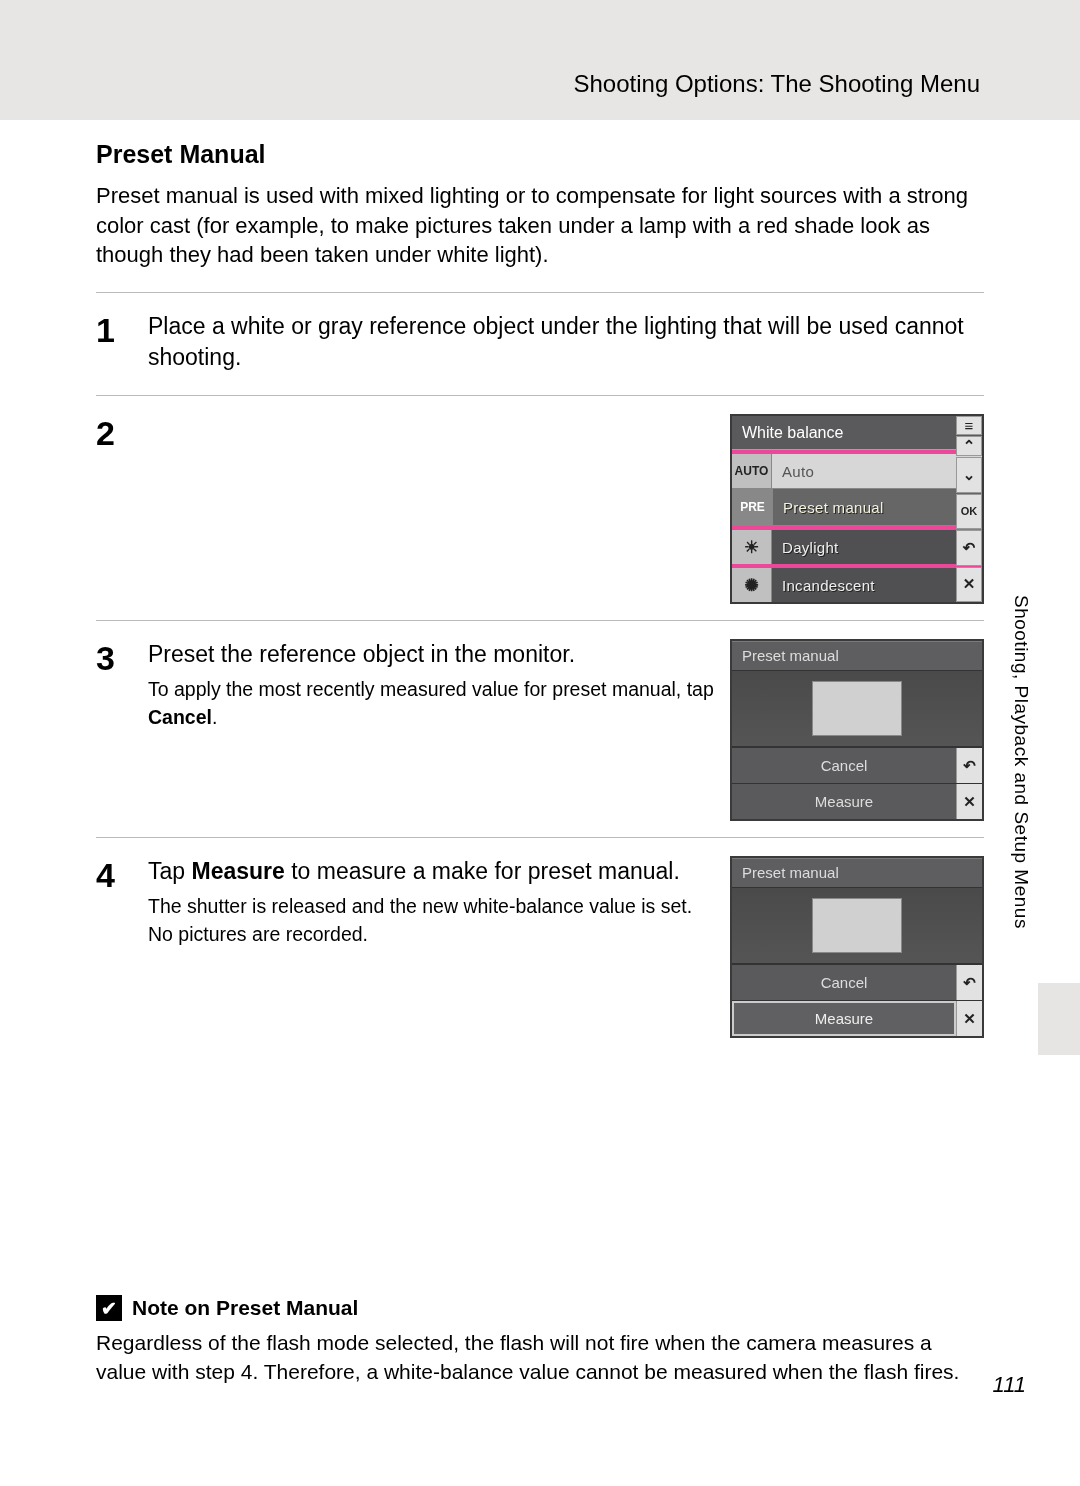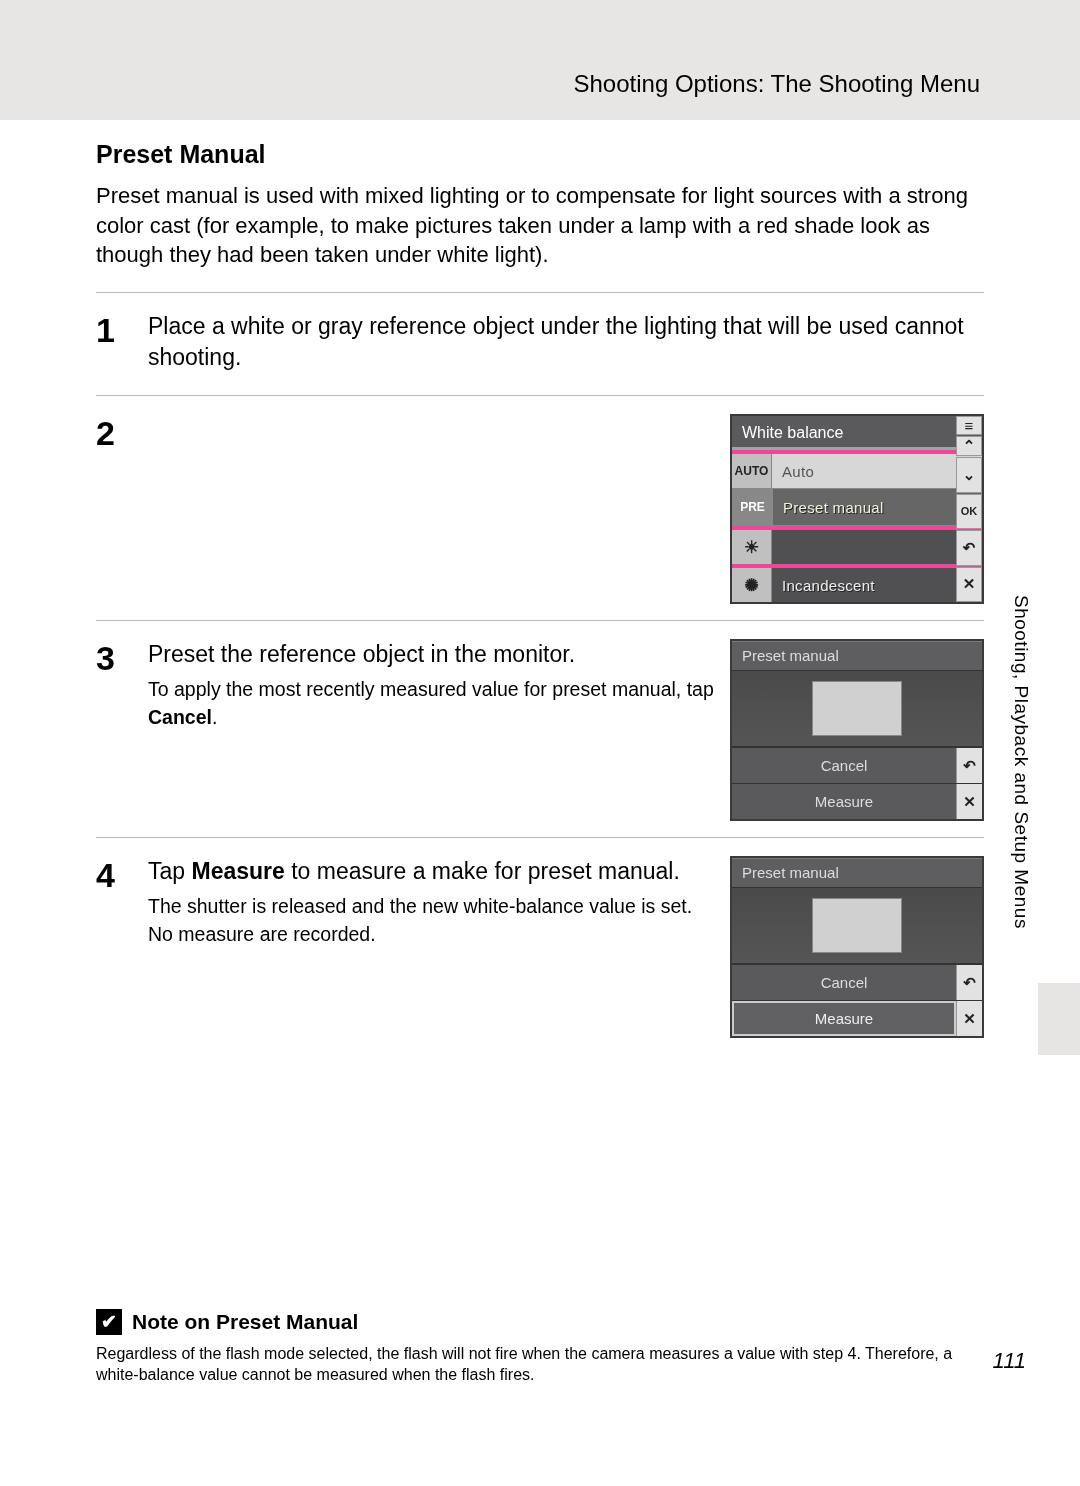--- a/index.html
+++ b/index.html
@@ -84,21 +84,21 @@
   .wb-menu {
     border: 2px solid #3a3a3a;
     background: #555;
     width: 254px;
     font-size: 0;
   }
   .wb-title-row {
     height: 34px;
     display: flex;
     background: #5a5a5c;
-    border-bottom: 3px solid #a3a3a3;
+    border-bottom: 1px solid #a3a3a3;
   }
   .wb-title {
     flex: 1;
     color: #fff;
     font-size: 16px;
     padding: 8px 10px;
   }
   .wb-row {
     height: 38px;
     display: flex;
@@ -250,26 +250,26 @@
     justify-content: center;
     color: #fff;
     font-size: 19px;
     font-weight: 900;
   }
   .note-title {
     font-size: 21px;
     font-weight: 700;
   }
   .note-body {
-    font-size: 16px;
+    font-size: 21px;
     line-height: 1.35;
   }
   .page-num {
     position: absolute;
-    bottom: 112px;
+    bottom: 88px;
     right: 54px;
     font-style: italic;
     font-size: 22px;
   }
   .sun-icon {
     font-size: 17px;
     color: #222;
   }
 </style>
 </head>
@@ -310,20 +310,21 @@
               <div class="wb-label">Auto</div>
             </div>
             <div class="wb-row selected">
               <div class="wb-icon">PRE</div>
               <div class="wb-label">Preset manual</div>
             </div>
             <div class="wb-row">
               <div class="wb-icon">
                   <span class="sun-icon">☀</span>
                 </div>
+              <div class="wb-label">Daylight</div>
             </div>
             <div class="wb-row">
               <div class="wb-icon">
                   <span class="sun-icon">✺</span>
                 </div>
               <div class="wb-label">Incandescent</div>
             </div>
           </div>
           <div class="wb-side-btns">
             <div class="wb-side-btn" style="flex:0.5">≡</div>
@@ -367,21 +368,21 @@
 
     <hr class="sep">
 
     <div class="step-row">
       <div class="step-num">4</div>
       <div class="step-body">
         <div class="step-head">
           <span>Tap </span><strong>Measure</strong><span> to measure a make for preset manual.</span>
         </div>
         <div class="step-sub">The shutter is released and the new white-balance value is set.</div>
-        <div class="step-sub">No measure are recorded.</div>
+        <div class="step-sub">No pictures are recorded.</div>
       </div>
       <div class="ui-panel">
         <div class="pm-panel">
           <div class="pm-title">Preset manual</div>
           <div class="pm-preview">
             <div class="pm-rect"></div>
           </div>
           <div class="pm-btnrow">
             <div class="pm-btn">Cancel</div>
             <div class="pm-side">↶</div>

